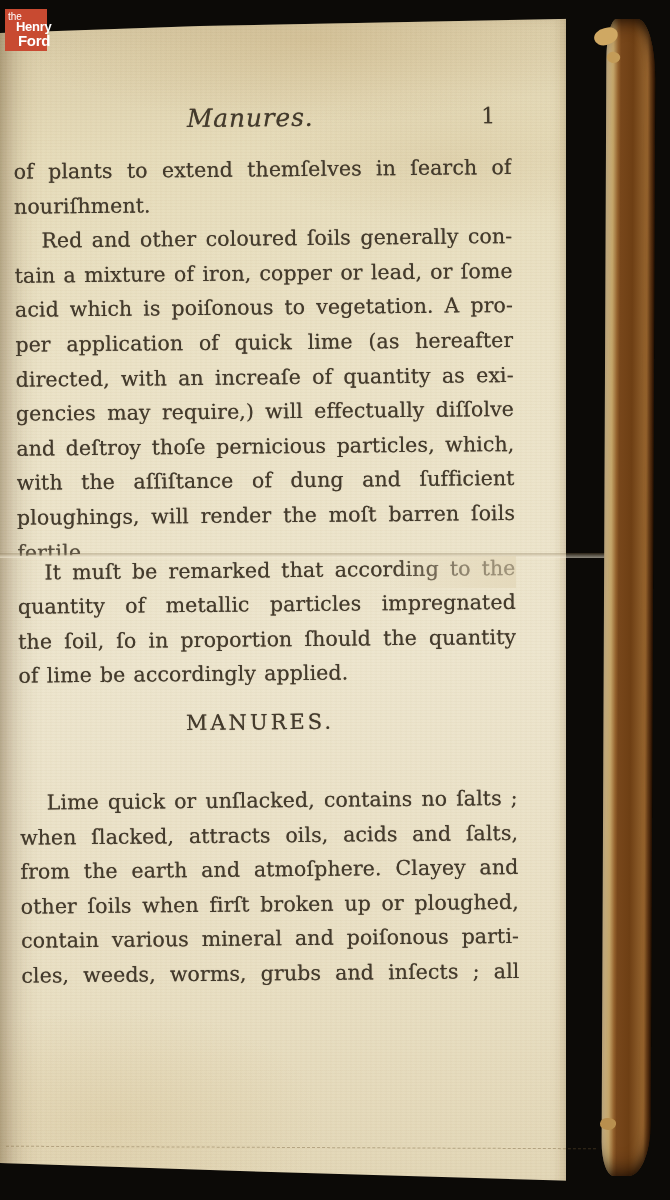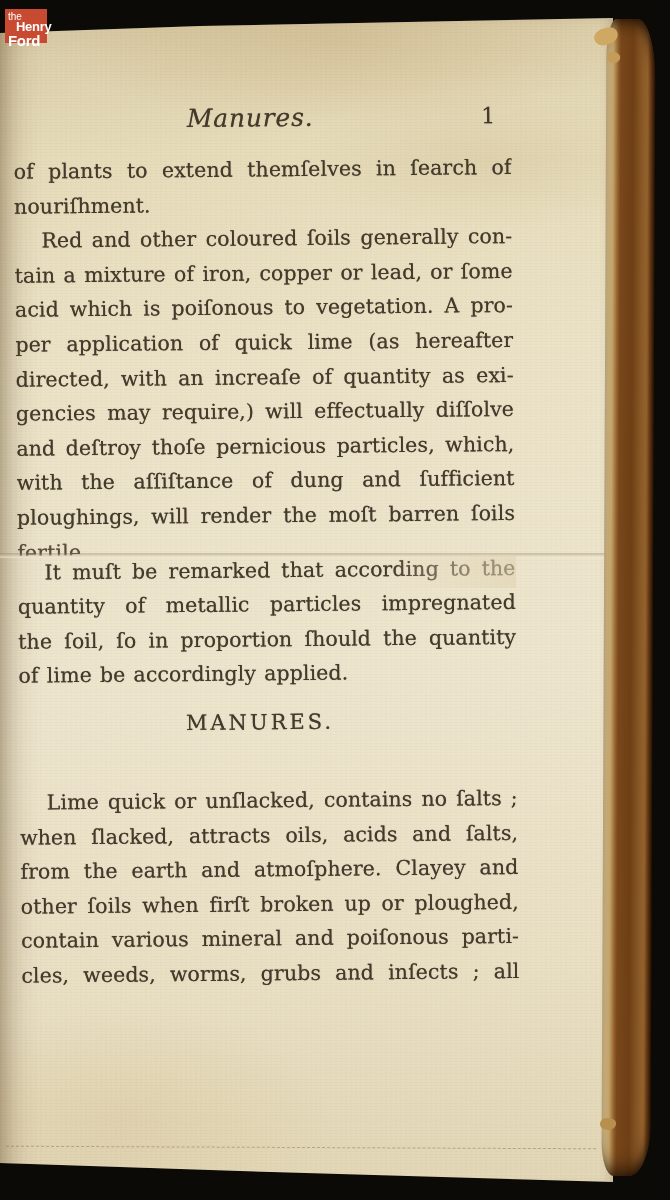--- a/index.html
+++ b/index.html
@@ -16,21 +16,21 @@
     width: 670px;
     height: 1200px;
     background: #0c0a07;
     overflow: hidden;
   }
 
   
   .page {
     position: absolute;
     left: 0; top: 0;
-    width: 613px;
+    width: 566px;
     height: 1200px;
     background:
       radial-gradient(ellipse 420px 120px at 55% 40px, rgba(190,160,105,0.30), rgba(190,160,105,0) 70%),
       radial-gradient(ellipse 260px 90px at 80% 160px, rgba(185,158,105,0.18), rgba(185,158,105,0) 75%),
       radial-gradient(ellipse 300px 160px at 20% 1120px, rgba(200,175,120,0.20), rgba(200,175,120,0) 70%),
       linear-gradient(177deg, #cfc09c 0%, #dccfab 5%, #e6dbb9 13%, #ebe2c6 30%, #ede5cd 55%, #e9dfc3 80%, #e2d6b6 97%);
     clip-path: polygon(0 33px, 200px 26px, 613px 18px, 613px 1182px, 240px 1171px, 0 1163px);
     box-shadow:
       inset 20px 0 30px -14px rgba(95,72,40,0.50),
       inset -8px 0 14px -8px rgba(130,100,55,0.30),
@@ -161,30 +161,30 @@
   }
   .chip-1 { left: 594px; top: 28px; width: 24px; height: 17px; transform: rotate(-12deg); }
   .chip-2 { left: 607px; top: 52px; width: 13px; height: 11px; transform: rotate(20deg); background: #c49c58; }
   .chip-3 { left: 600px; top: 1118px; width: 16px; height: 12px; transform: rotate(8deg); background: #b98f4e; }
 
   
   .logo {
     position: absolute;
     left: 5px; top: 9px;
     width: 42px;
-    height: 34px;
+    height: 42px;
     background: #c84a31;
     z-index: 10;
     font-family: "Liberation Sans", sans-serif;
     color: #ffffff;
   }
   .logo span { position: absolute; display: block; line-height: 1; }
   .logo-the   { left: 3px;  top: 3px;  font-size: 10px; font-weight: normal; }
   .logo-henry { left: 11px; top: 11px; font-size: 13px; font-weight: bold; letter-spacing: -0.3px; }
-  .logo-ford  { left: 3px;  top: 24px; font-size: 15px; font-weight: bold; letter-spacing: -0.3px; }
+  .logo-ford  { left: 13px;  top: 24px; font-size: 15px; font-weight: bold; letter-spacing: -0.3px; }
 </style>
 </head>
 <body>
 
 <div class="photo">
 
   <div class="page">
     <div class="texture"></div>
 
     <div class="content">

